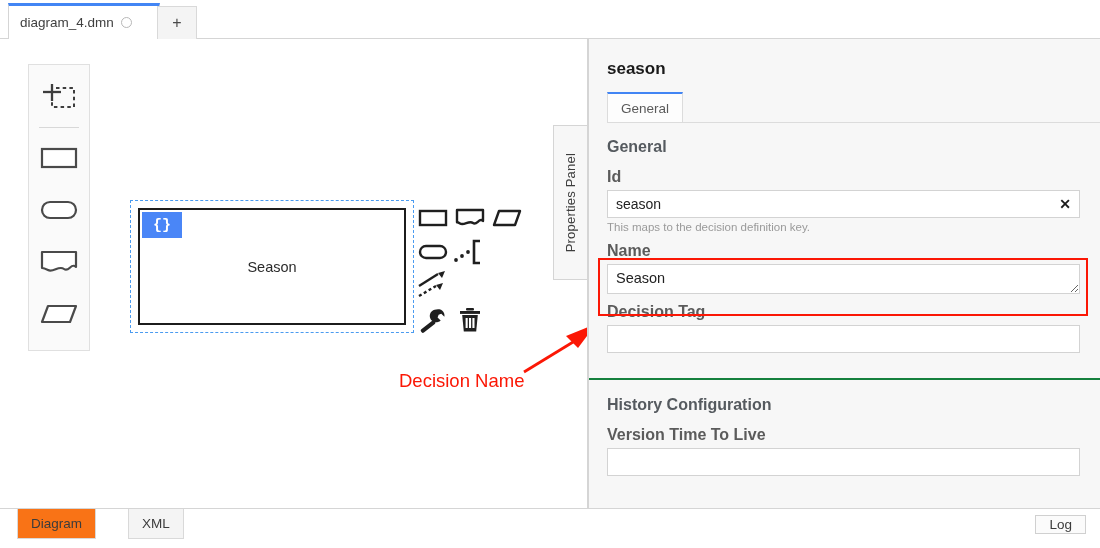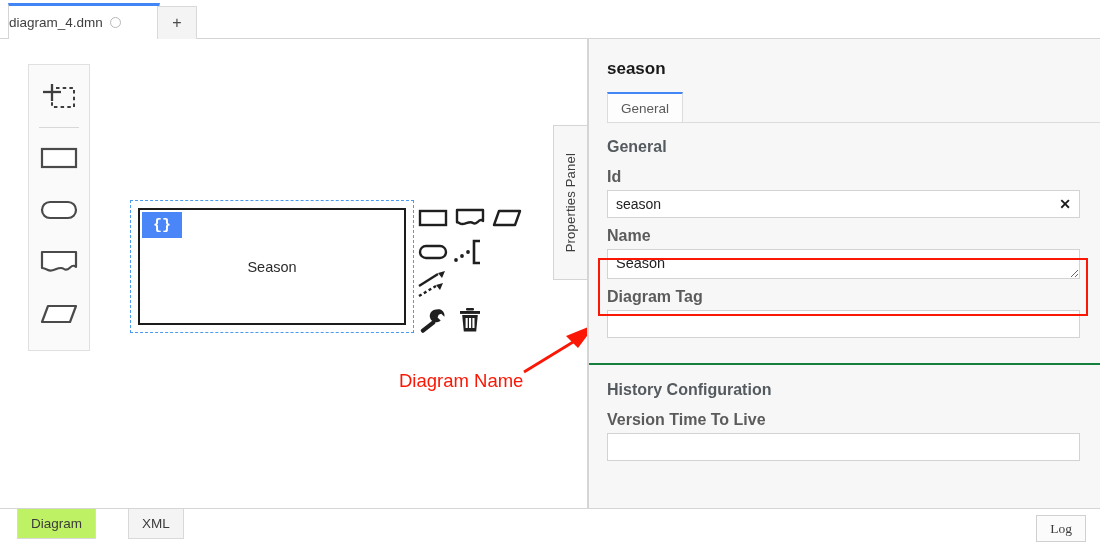--- a/index.html
+++ b/index.html
@@ -33,20 +33,21 @@
     position: absolute;
     left: 8px; top: 3px;
     width: 152px; height: 36px;
     background: #ffffff;
     border: 1px solid #d5d5d5;
     border-bottom: none;
     border-top: 3px solid #4285f4;
     box-sizing: border-box;
     display: flex;
     align-items: center;
+    padding-left: 11px;
     font-size: 13.5px;
     color: #404040;
     cursor: pointer;
   }
   .tab-file .dirty-dot {
     width: 9px; height: 9px;
     border: 1px solid #b8b8b8;
     border-radius: 50%;
     margin-left: 7px;
     background: transparent;
@@ -333,36 +334,35 @@
     padding: 0 13px;
     box-sizing: border-box;
     display: flex;
     align-items: center;
     font-size: 13.5px;
     color: #3c3c3c;
     cursor: pointer;
     border: 1px solid #d9d9d9;
     border-top: none;
   }
-  .bt-tab.active { background: #bef264; left: 17px; }
+  .bt-tab.active { background: #f97316; left: 17px; }
   .bt-tab.idle   { background: #f4f4f4; left: 100px; margin-left: 28px; }
   .bt-log {
     position: absolute;
     right: 14px; top: 6px;
-    height: 27px;
+    height: 19px;
     padding: 0 13px;
     background: #fbfbfb;
     border: 1px solid #d0d0d0;
     box-sizing: border-box;
     display: flex;
     align-items: center;
     font-size: 13.5px;
     color: #3c3c3c;
     cursor: pointer;
-    font-family: Liberation Serif, serif;
   }
 </style>
 </head>
 <body>
 
 <div id="app">
 
   <div class="tabbar">
     <div class="tab-file">
       <span>diagram_4.dmn</span>
@@ -488,21 +488,21 @@
             </g>
           </svg>
         </div>
       </div>
     </div>
 
     <svg class="annot-arrow" viewBox="0 0 110 90">
       <line x1="24" y1="68" x2="78" y2="35" stroke="#fb1705" stroke-width="2.8"></line>
       <polygon points="96,20 66,32 78,44" fill="#fb1705"></polygon>
     </svg>
-    <div class="annot-text">Diagram Name</div>
+    <div class="annot-text">Decision Name</div>
   </div>
 
   <div class="ppanel-toggle">
     <span>Properties Panel</span>
   </div>
 
   <div class="ppanel">
     <div class="pp-title">season</div>
 
     <div class="pp-tabs">
@@ -515,29 +515,30 @@
 
       <div class="pp-group">
         <div class="pp-group-title">General</div>
 
         <div class="pp-field">
           <div class="pp-label">Id</div>
           <div class="pp-input-wrap">
             <input class="pp-input" type="text" value="season" style="">
             <span class="pp-clear">✕</span>
           </div>
+          <div class="pp-hint">This maps to the decision definition key.</div>
         </div>
 
         <div class="pp-field">
           <div class="pp-label">Name</div>
           <textarea class="pp-textarea" style="">Season</textarea>
         </div>
 
         <div class="pp-field">
-          <div class="pp-label">Diagram Tag</div>
+          <div class="pp-label">Decision Tag</div>
           <div class="pp-input-wrap">
             <input class="pp-input" type="text" value="" style="">
           </div>
         </div>
       </div>
 
       <div class="pp-group">
         <div class="pp-group-title">History Configuration</div>
         <div class="pp-field">
           <div class="pp-label">Version Time To Live</div>

